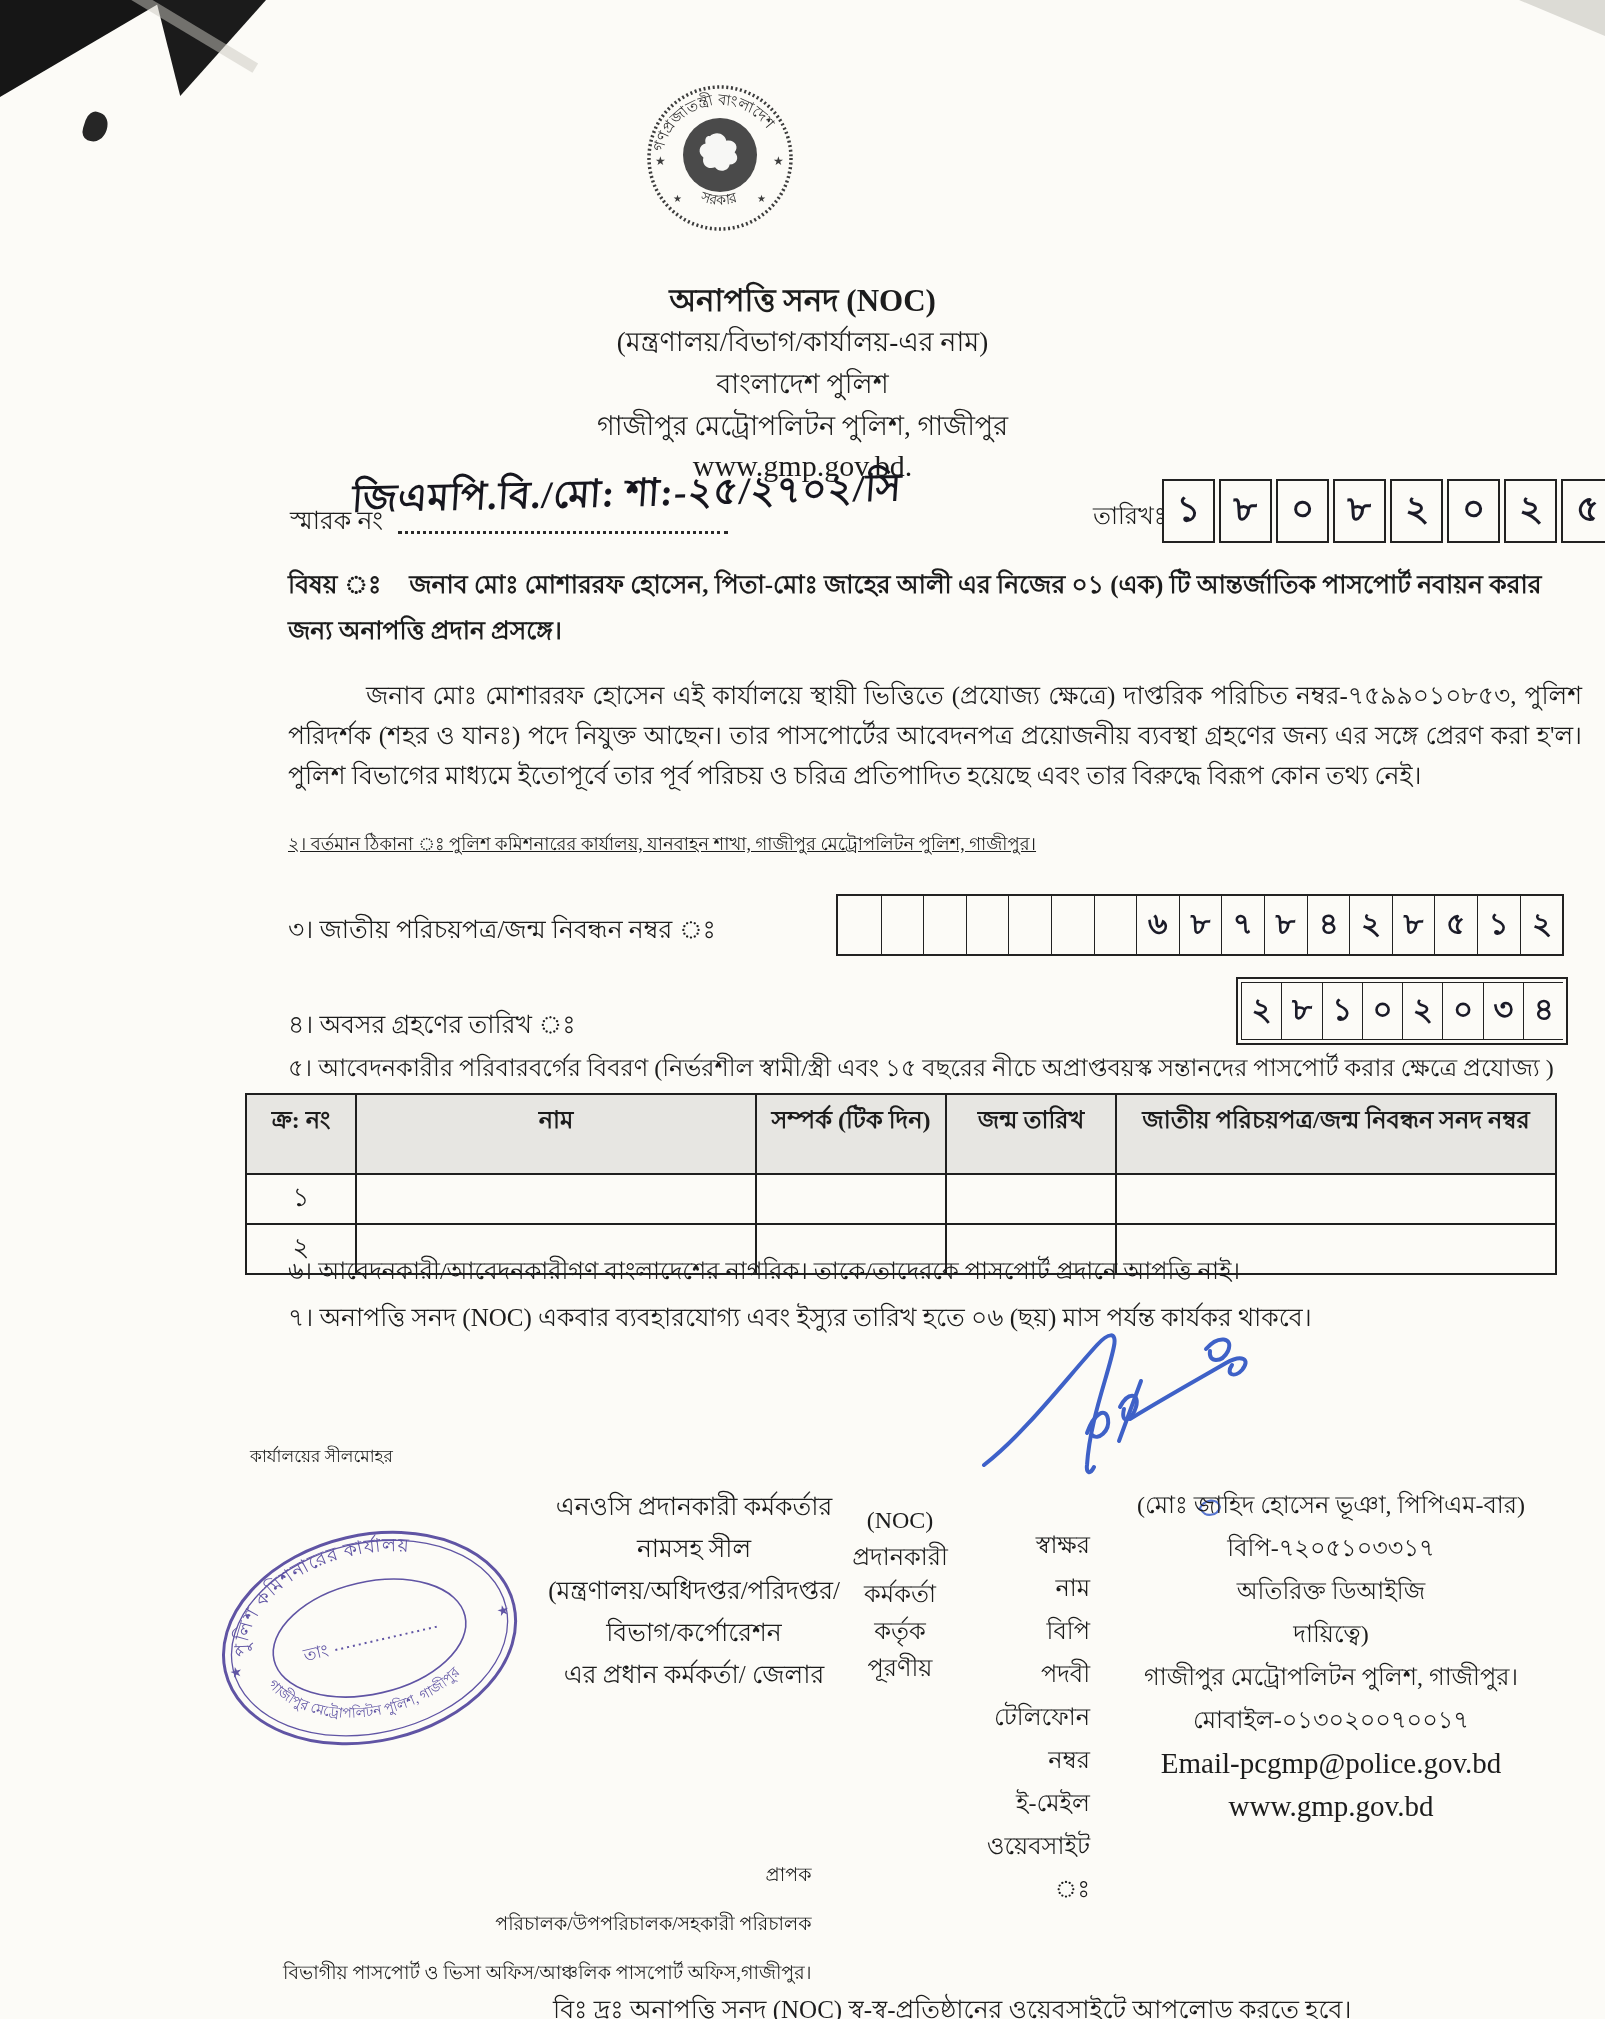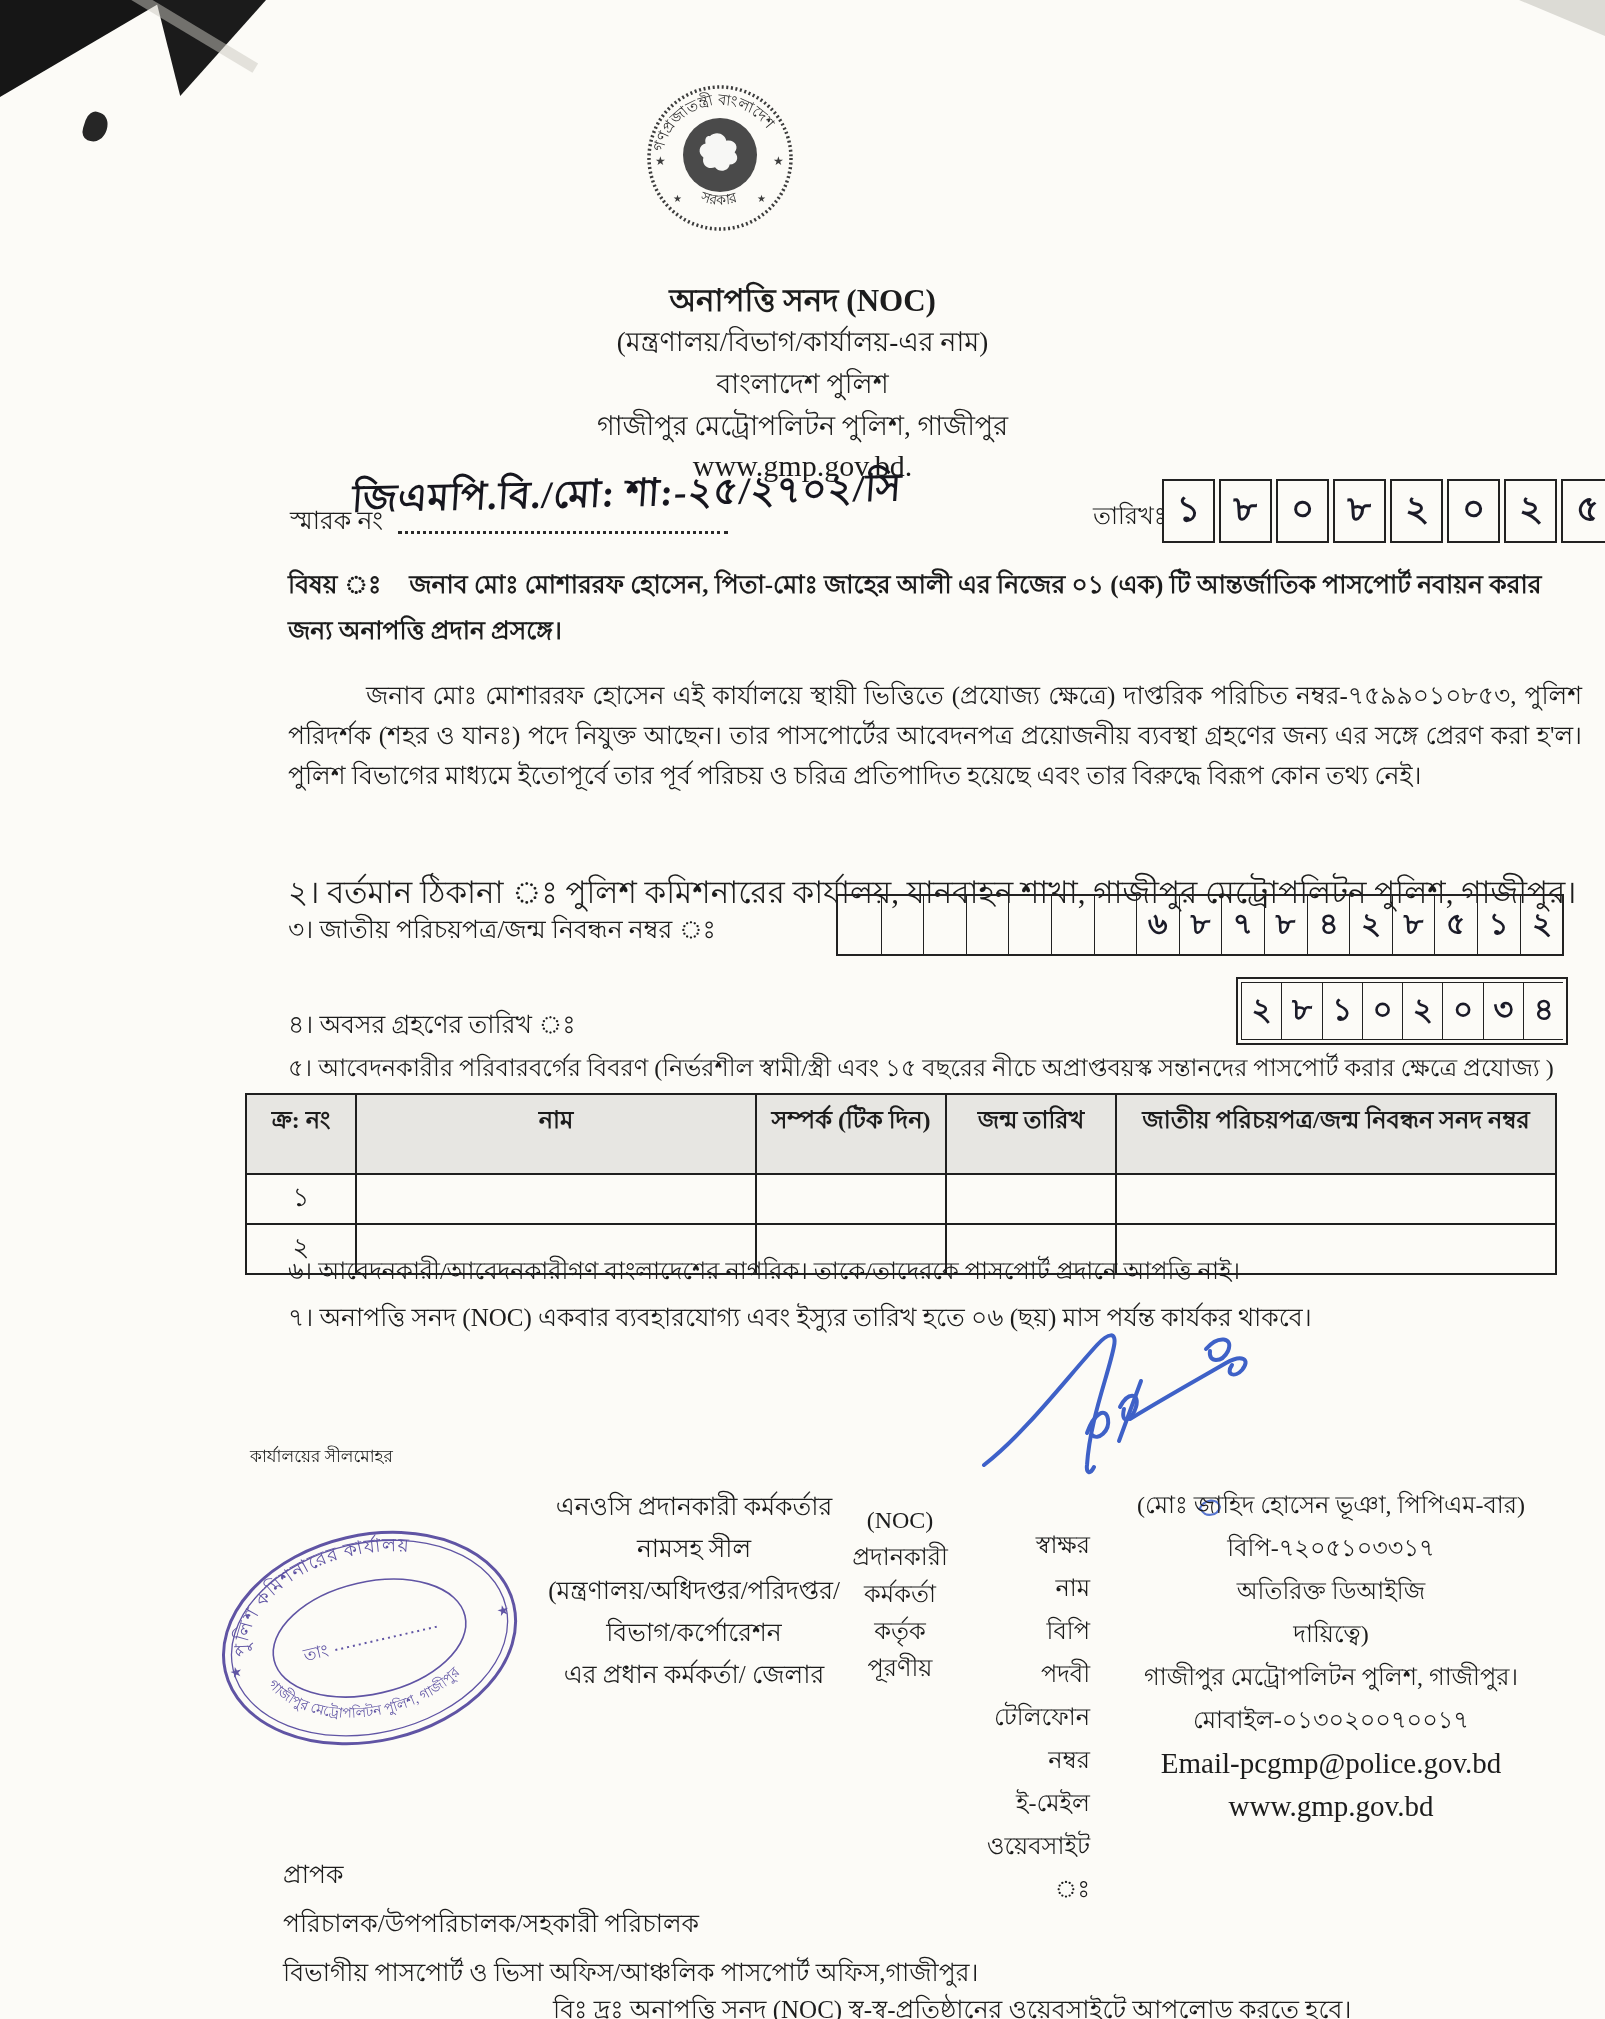--- a/index.html
+++ b/index.html
@@ -26,21 +26,21 @@
              transform:rotate(-1.2deg) skewX(-5deg);letter-spacing:1px;}
   .date-label{left:1093px;top:497px;font-size:24px;}
   .date-boxes{left:1162px;top:479px;display:flex;gap:4px;}
   .date-boxes .cell{width:49px;height:60px;border:2px solid #222;display:flex;align-items:center;justify-content:center;}
   .pen{font-weight:700;color:#1b1b28;}
   .date-boxes .pen{font-size:36px;transform:rotate(-4deg);}
   
   .subject{left:288px;top:562px;width:1298px;font-size:25px;font-weight:bold;line-height:46px;}
   .subject .lbl{margin-right:28px;}
   .para{left:288px;top:676px;width:1294px;font-size:25px;line-height:40px;text-align:justify;text-indent:78px;}
-  .i2{left:288px;top:868px;font-size:31px;}
+  .i2{left:288px;top:830px;font-size:18px;text-decoration:underline;}
   .i3{left:288px;top:910px;font-size:25px;}
   .nid-boxes{left:836px;top:894px;display:flex;border:2px solid #222;}
   .nid-boxes .cell{width:42.6px;height:58px;border-left:1.5px solid #222;box-sizing:border-box;
                    display:flex;align-items:center;justify-content:center;}
   .nid-boxes .cell:first-child{border-left:none;}
   .nid-boxes .pen{font-size:30px;transform:rotate(-3deg);}
   .i4{left:288px;top:1005px;font-size:25px;}
   .ret-wrap{left:1236px;top:977px;border:2px solid #222;padding:3px;display:flex;}
   .ret-wrap .cell{width:40.3px;height:58px;border-left:1.5px solid #222;box-sizing:border-box;
                   display:flex;align-items:center;justify-content:center;border-top:1.5px solid #222;border-bottom:1.5px solid #222;}
@@ -63,21 +63,21 @@
   .stamp{left:210px;top:1518px;transform:rotate(-13deg);opacity:.88;}
   .issuer{left:498px;top:1486px;width:392px;text-align:center;font-size:25px;line-height:42px;}
   .noccol{left:834px;top:1502px;width:132px;text-align:center;font-size:24px;line-height:37px;}
   .noccol .en{font-size:24px;}
   .fldcol{left:948px;top:1524px;width:142px;text-align:right;font-size:24px;line-height:43px;}
   .offcol{left:1092px;top:1484px;width:478px;text-align:center;font-size:24px;line-height:43px;}
   .offcol .email{font-size:29px;}
   .offcol .web{font-size:29px;}
   .u{}
   
-  .recipient{left:283px;top:1850px;font-size:25px;line-height:49px;}
+  .recipient{left:283px;top:1850px;font-size:19px;line-height:49px;text-align:right;}
   .footnote{left:553px;top:1990px;font-size:25px;}
 </style>
 </head>
 <body>
 
 <div class="page">
 
   <div class="abs art-a"></div>
   <div class="abs art-b"></div>
   <div class="abs art-streak"></div>

